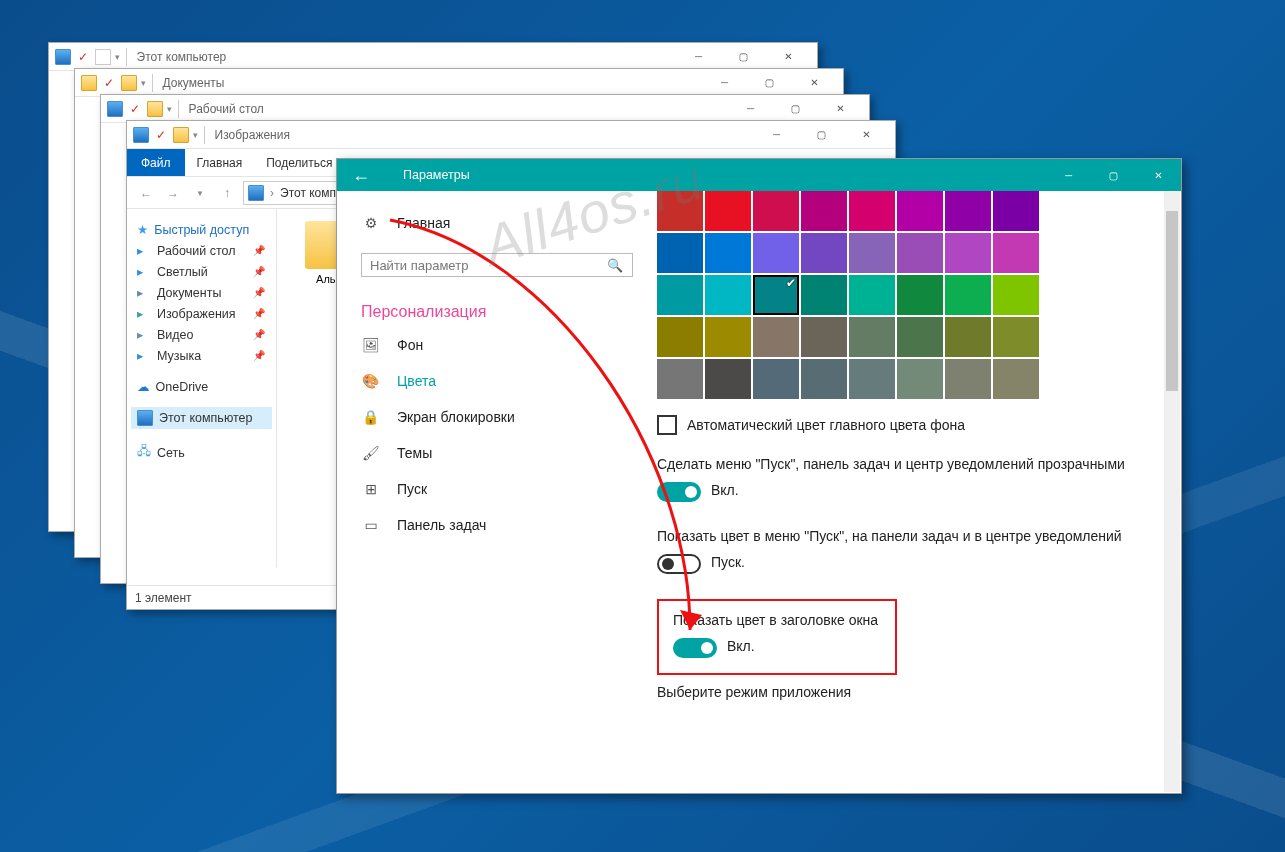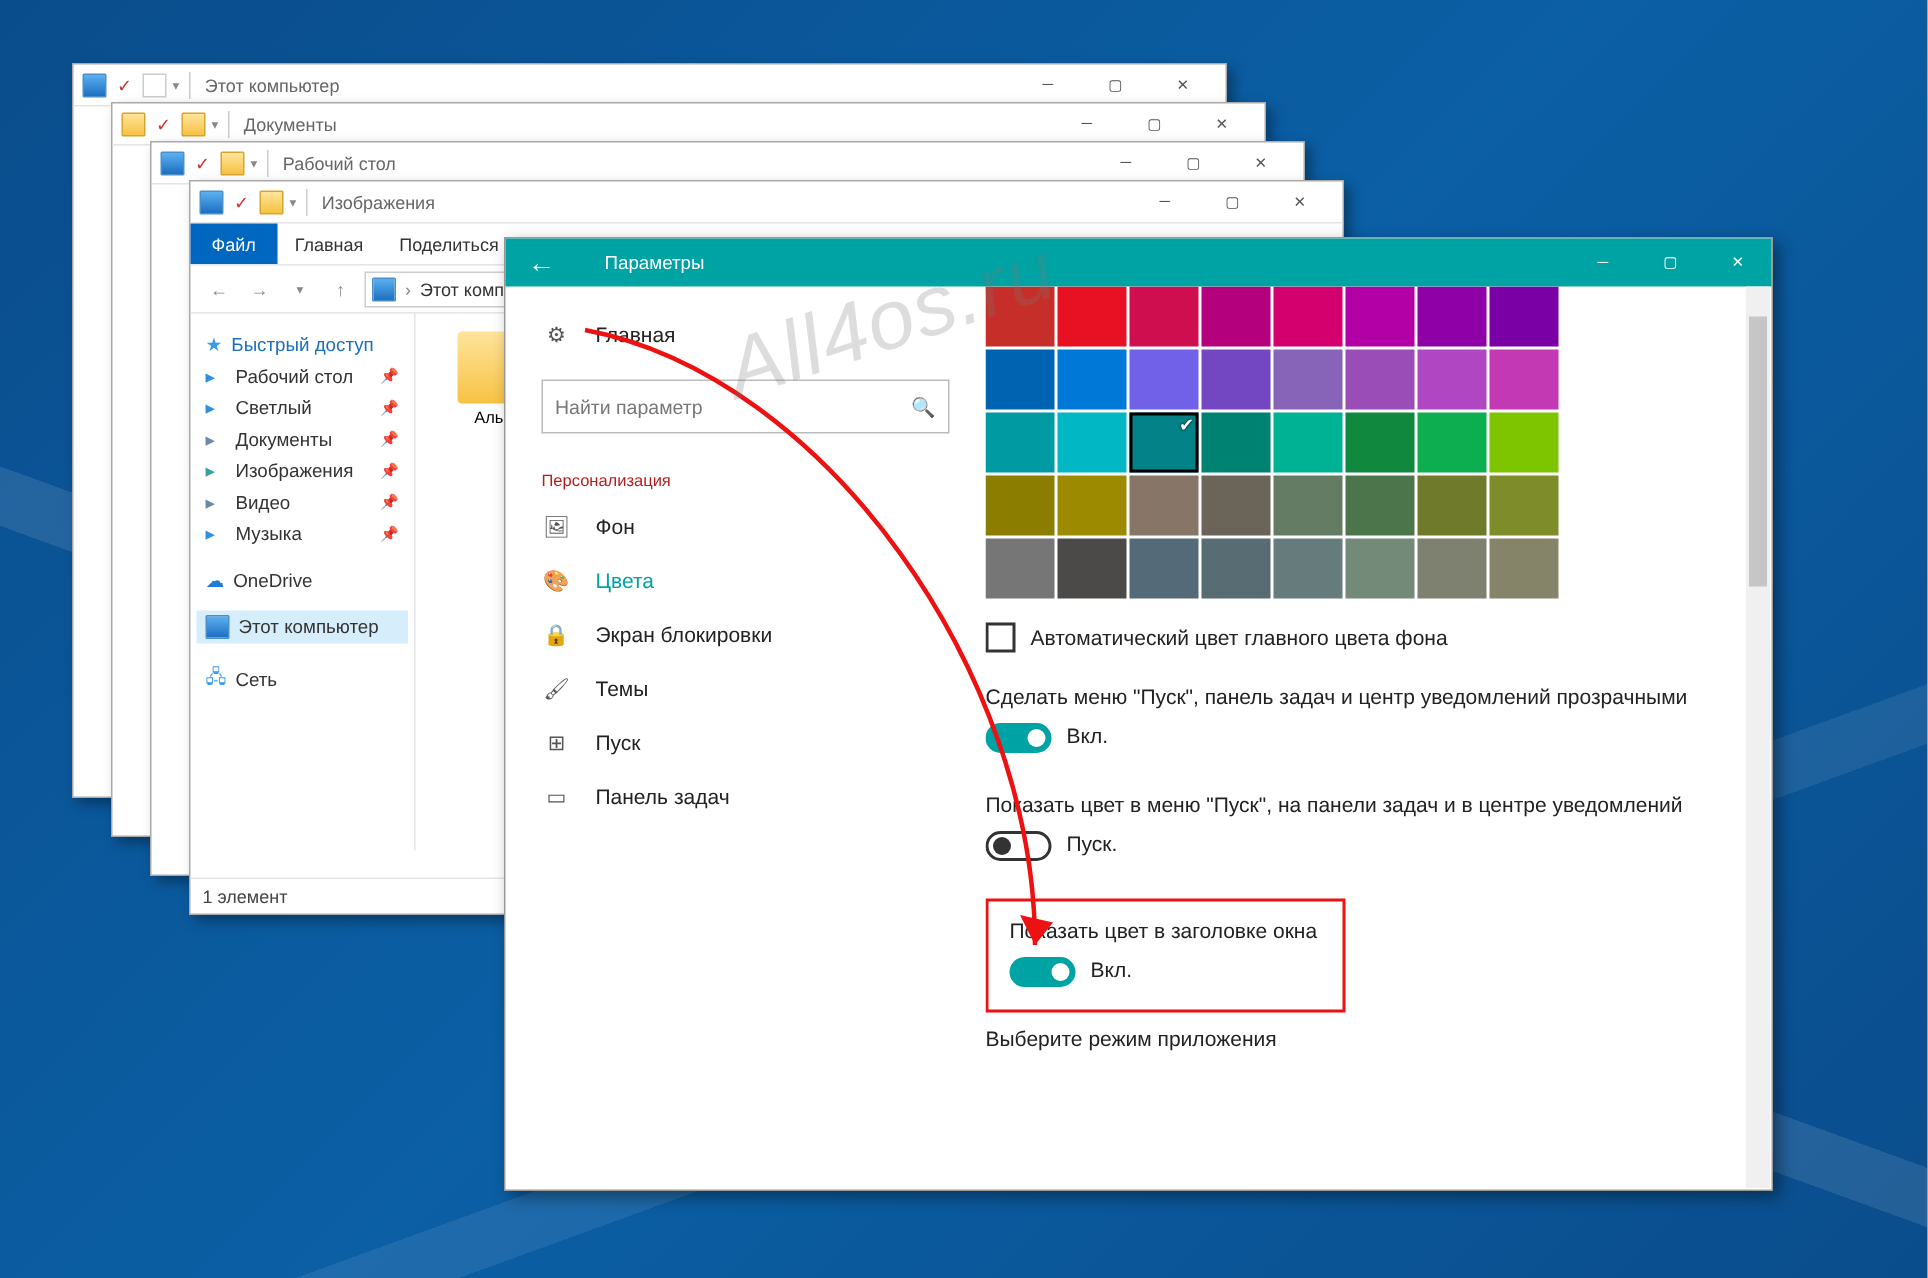--- a/index.html
+++ b/index.html
@@ -52,22 +52,22 @@
   .settings-title .back { width:48px; height:100%; display:flex; align-items:center; justify-content:center; font-size:18px;}
   .settings-title .label { margin-left:18px; }
   .settings-title .controls { margin-left:auto; display:flex; }
   .settings-title .ctrl { color:#fff; }
   .settings-body { flex:1; display:flex; overflow:hidden; }
   .settings-nav { width:320px; padding:14px 12px; overflow:auto; }
   .nav-item { display:flex; align-items:center; gap:16px; padding:10px 12px; font-size:14px; color:#222; }
   .nav-item.active { color:#00a3a3; }
   .nav-item .nicon { width:20px; text-align:center; color:#555; }
   .nav-item.active .nicon{color:#00a3a3;}
-  .nav-cat { color:#b91c1c; font-size:11px; padding:14px 12px 6px 12px; }
-  .searchbox { display:flex; align-items:center; border:1px solid #bbb; height:36px; margin:12px; padding:0 8px; color:#777; font-size:13px;}
+  .nav-cat { color:#ec4899; font-size:16px; padding:14px 12px 6px 12px; }
+  .searchbox { display:flex; align-items:center; border:1px solid #bbb; height:24px; margin:12px; padding:0 8px; color:#777; font-size:13px;}
   .searchbox .mag { margin-left:auto; color:#888;}
 
   .settings-content { flex:1; padding:0 22px 20px 0; overflow:auto; font-size:14px; color:#222; }
   .palette { display:grid; grid-template-columns:repeat(8,46px); gap:2px; margin-bottom:16px;}
   .swatch { width:46px; height:40px; position:relative; }
   .swatch.sel { outline:2px solid #000; outline-offset:-2px;}
   .swatch.sel::after { content:"✔"; color:#fff; position:absolute; right:3px; top:1px; font-size:12px; text-shadow:0 0 2px #000;}
   .chk-row{display:flex;align-items:center;gap:10px;margin:8px 0 20px 0;}
   .chk-box{width:20px;height:20px;border:2px solid #333;}
   .opt-block{margin:4px 0 22px 0;}

